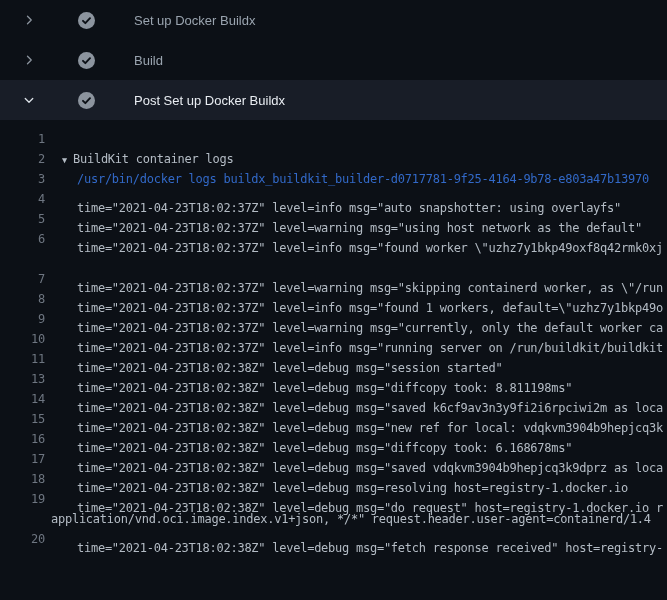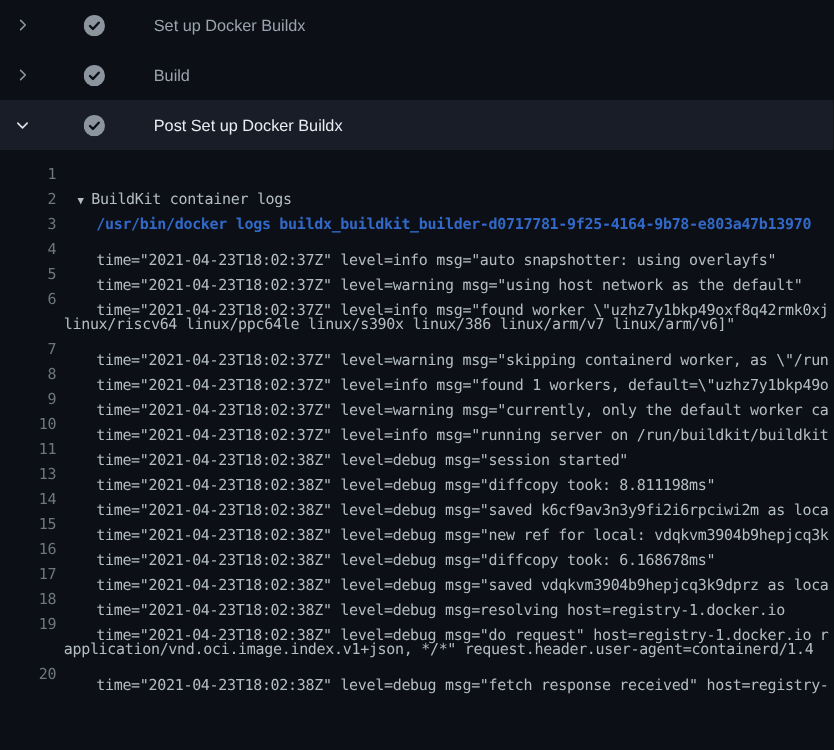--- a/index.html
+++ b/index.html
@@ -19,21 +19,21 @@
   .viewer{
     position:relative;
     width:667px;height:600px;
     overflow:hidden;
     background:var(--background);
     font-family:"Liberation Sans","DejaVu Sans",sans-serif;
   }
   .step-header{
     height:40px;
     display:flex;align-items:center;
-    padding-left:12px;
+    padding-left:23px;
     cursor:pointer;
     gap:29px;
   }
   .step-header .chev{
     width:12px;height:12px;flex:none;
     display:flex;align-items:center;justify-content:center;
     color:var(--chevron);
   }
   .step-header.open .chev{color:var(--chevron-open);}
   .step-header .chk{
@@ -64,21 +64,21 @@
   .lnum{
     width:45px;flex:none;
     text-align:right;
     color:var(--line-number);
     cursor:pointer;
   }
   .ltxt{flex:none;}
   .ltxt.plain,.ltxt.wrap{margin-left:6px;}
   .ltxt.group{margin-left:17px;cursor:pointer;}
   .ltxt.log{margin-left:32px;}
-  .ltxt.cmd{margin-left:32px;color:var(--command-text);font-weight:bold;}
+  .ltxt.cmd{margin-left:32px;color:var(--command-text);font-weight:normal;}
   .gmark{
     display:inline-block;width:11px;
     font-size:8.5px;
     color:var(--log-text);
   }
 </style>
 </head>
 <body>
 
 <div class="viewer">
@@ -125,21 +125,21 @@
         </span>
         <span class="lab">Post Set up Docker Buildx</span>
       </div>
       <div class="log">
         <div class="lrow"><span class="lnum">1</span></div>
         <div class="lrow"><span class="lnum">2</span><span class="ltxt group"><span class="gmark">▼</span><span>BuildKit container logs</span></span></div>
         <div class="lrow"><span class="lnum">3</span><span class="ltxt cmd">/usr/bin/docker logs buildx_buildkit_builder-d0717781-9f25-4164-9b78-e803a47b13970</span></div>
         <div class="lrow"><span class="lnum">4</span><span class="ltxt log">time="2021-04-23T18:02:37Z" level=info msg="auto snapshotter: using overlayfs"</span></div>
         <div class="lrow"><span class="lnum">5</span><span class="ltxt log">time="2021-04-23T18:02:37Z" level=warning msg="using host network as the default"</span></div>
         <div class="lrow"><span class="lnum">6</span><span class="ltxt log">time="2021-04-23T18:02:37Z" level=info msg="found worker \"uzhz7y1bkp49oxf8q42rmk0xj</span></div>
-        <div class="lrow"><span class="lnum"></span><span class="ltxt wrap">linux/riscv64 linux/ppc64le linux/s390x linux/386 linux/arm/v7 linux/arm/v6]"</span></div>
+        <div class="lrow"><span class="lnum"></span></div>
         <div class="lrow"><span class="lnum">7</span><span class="ltxt log">time="2021-04-23T18:02:37Z" level=warning msg="skipping containerd worker, as \"/run</span></div>
         <div class="lrow"><span class="lnum">8</span><span class="ltxt log">time="2021-04-23T18:02:37Z" level=info msg="found 1 workers, default=\"uzhz7y1bkp49o</span></div>
         <div class="lrow"><span class="lnum">9</span><span class="ltxt log">time="2021-04-23T18:02:37Z" level=warning msg="currently, only the default worker ca</span></div>
         <div class="lrow"><span class="lnum">10</span><span class="ltxt log">time="2021-04-23T18:02:37Z" level=info msg="running server on /run/buildkit/buildkit</span></div>
         <div class="lrow"><span class="lnum">11</span><span class="ltxt log">time="2021-04-23T18:02:38Z" level=debug msg="session started"</span></div>
         <div class="lrow"><span class="lnum">13</span><span class="ltxt log">time="2021-04-23T18:02:38Z" level=debug msg="diffcopy took: 8.811198ms"</span></div>
         <div class="lrow"><span class="lnum">14</span><span class="ltxt log">time="2021-04-23T18:02:38Z" level=debug msg="saved k6cf9av3n3y9fi2i6rpciwi2m as loca</span></div>
         <div class="lrow"><span class="lnum">15</span><span class="ltxt log">time="2021-04-23T18:02:38Z" level=debug msg="new ref for local: vdqkvm3904b9hepjcq3k</span></div>
         <div class="lrow"><span class="lnum">16</span><span class="ltxt log">time="2021-04-23T18:02:38Z" level=debug msg="diffcopy took: 6.168678ms"</span></div>
         <div class="lrow"><span class="lnum">17</span><span class="ltxt log">time="2021-04-23T18:02:38Z" level=debug msg="saved vdqkvm3904b9hepjcq3k9dprz as loca</span></div>

